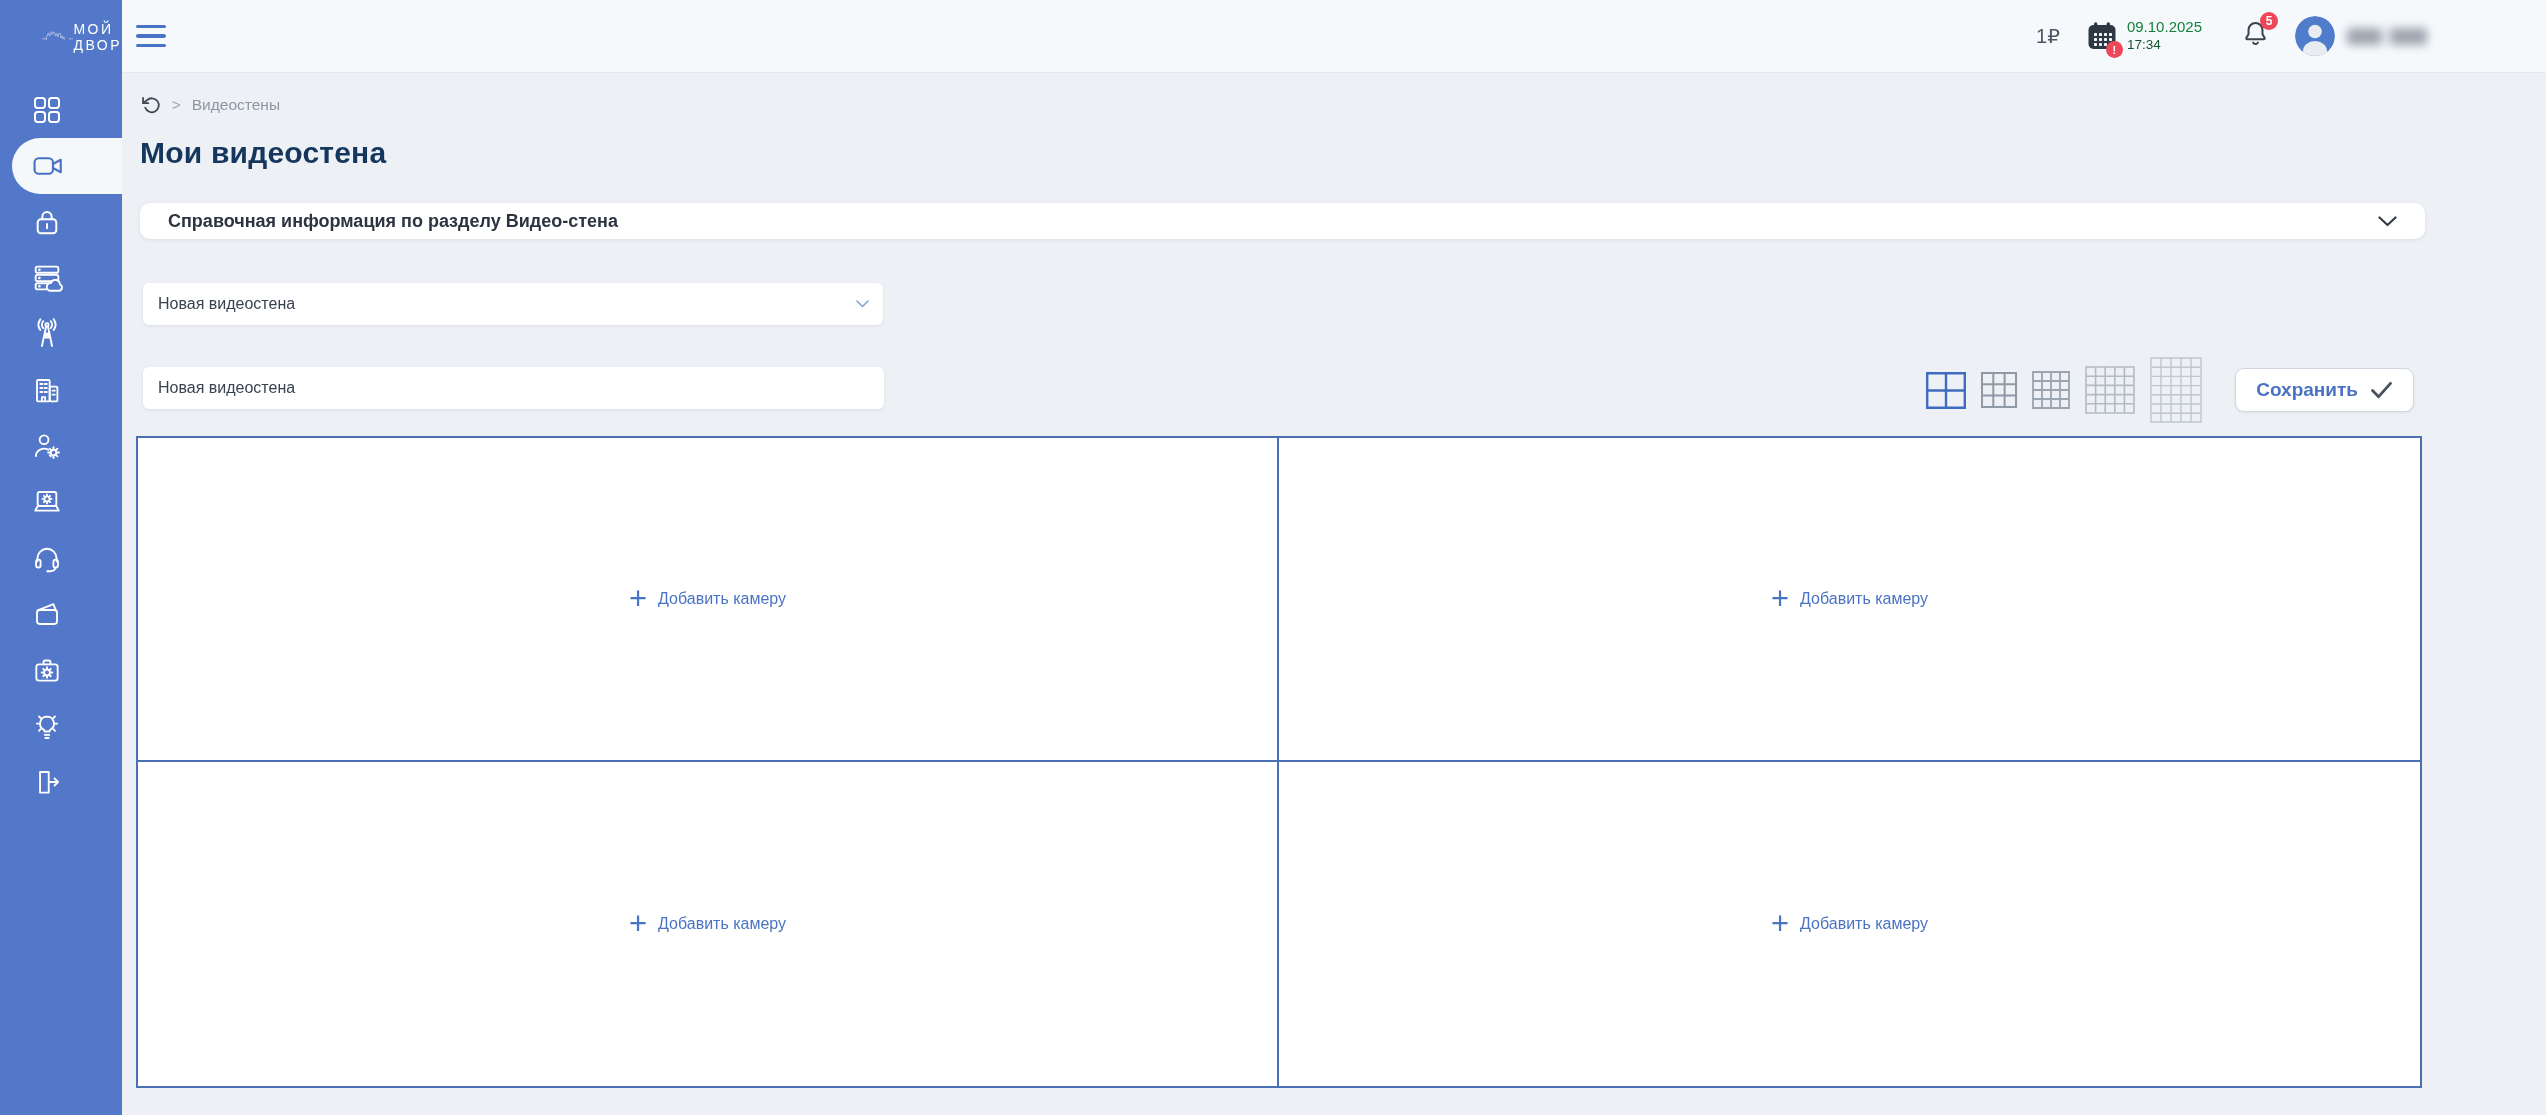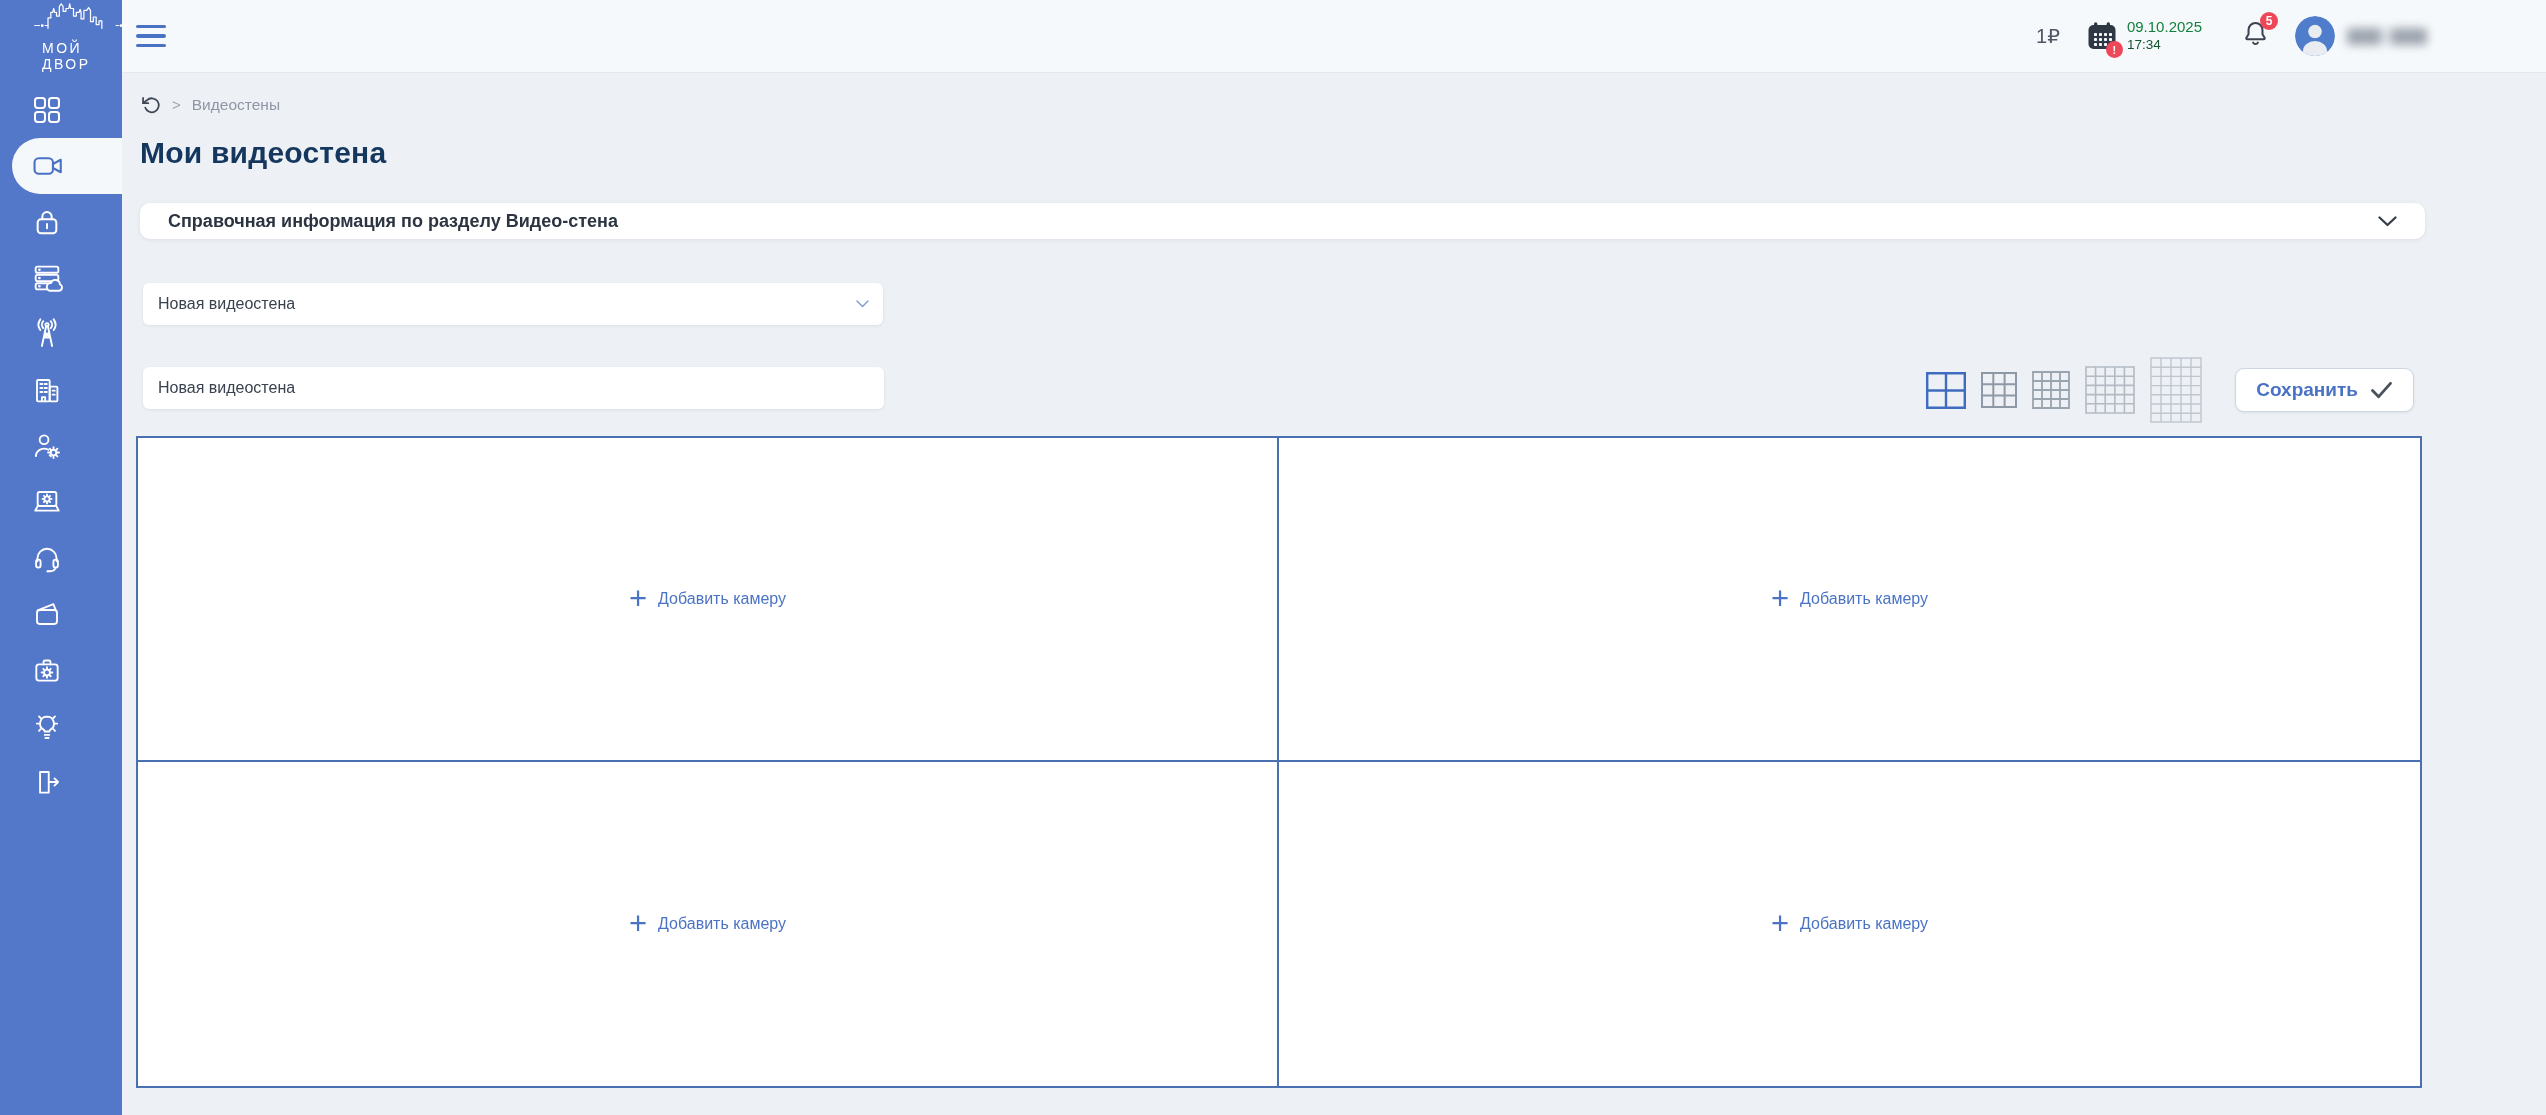--- a/index.html
+++ b/index.html
@@ -1,21 +1,21 @@
 <!DOCTYPE html>
 <html><head>
 <meta charset="utf-8">
 <style>
   html,body{margin:0;padding:0;}
   .page{position:relative;width:2546px;height:1115px;overflow:hidden;
         background:#edf1f6;font-family:"Liberation Sans","DejaVu Sans",sans-serif;
         -webkit-font-smoothing:antialiased;}
   
   .sidebar{position:absolute;left:0;top:0;bottom:0;width:122px;background:#5478c9;z-index:5;}
-  .logo{height:72px;display:flex;flex-direction:column;align-items:center;justify-content:space-between;color:#fff;margin-left:42px;}
+  .logo{height:72px;display:flex;align-items:center;justify-content:flex-start;color:#fff;margin-left:42px;}
   .logo-text{font-size:14px;letter-spacing:2.5px;font-weight:400;margin-top:1px;}
   .nav{margin-top:10px;}
   .s-item{box-sizing:border-box;height:56px;display:flex;align-items:center;padding-left:31px;cursor:pointer;}
   .s-item.active{background:#f5f8fb;border-radius:28px 0 0 28px;margin-left:12px;padding-left:19px;}
   .s-item svg{display:block;}
   
   .header{position:absolute;left:122px;right:0;top:0;height:72px;background:#f6f9fc;border-bottom:1px solid #e4e9ef;}
   .burger{position:absolute;left:14px;top:25px;width:30px;height:22px;display:flex;flex-direction:column;justify-content:space-between;cursor:pointer;}
   .burger div{height:3.4px;background:#4a72c4;border-radius:2px;}
   .h-right{position:absolute;right:119px;top:0;height:72px;display:flex;align-items:center;gap:26px;}

